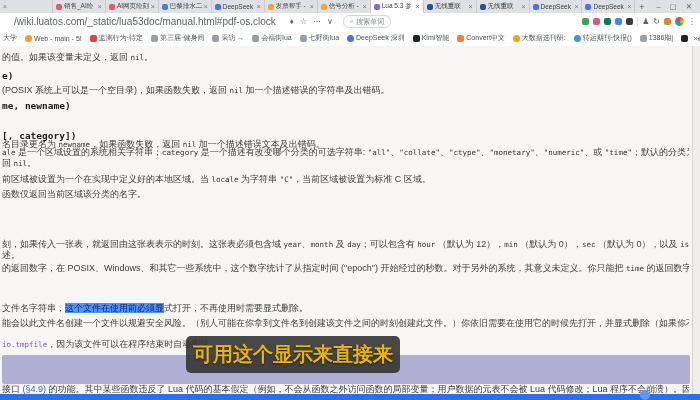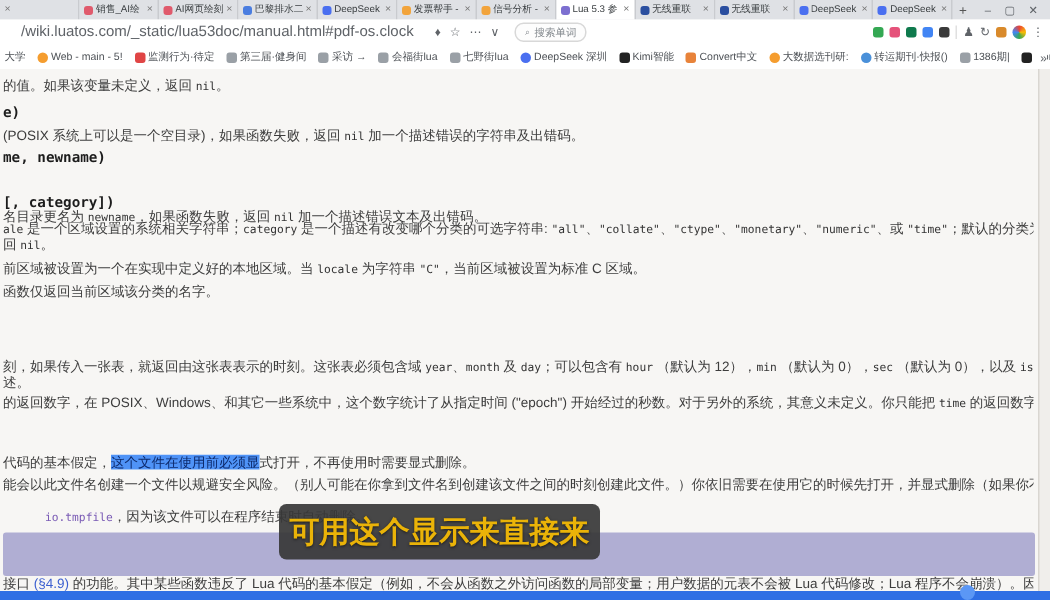--- a/index.html
+++ b/index.html
@@ -36,21 +36,21 @@
   .bm.round .fav{border-radius:50%;}
   .bm-more{position:absolute;right:2px;top:0;height:16px;display:flex;align-items:center;background:#fff;padding-left:4px;color:#5f6368;font-size:8px;}
 
   
   .page{position:absolute;top:46px;left:0;right:7px;bottom:0;background:#f7f6f4;overflow:hidden;}
   .scrollbar{position:absolute;top:46px;right:0;width:7px;bottom:6px;background:#f0eeeb;border-left:1px solid #d9d6d1;}
   .line{position:absolute;left:2px;right:4px;font-size:9px;color:#3d3d3d;white-space:nowrap;overflow:hidden;line-height:11px;}
   .t{}
   .m{font-family:"DejaVu Sans Mono",monospace;font-size:7.5px;color:#333;}
   .mb{font-family:"DejaVu Sans Mono",monospace;font-size:9.5px;font-weight:bold;color:#1c1c1c;}
-  .ml{font-family:"DejaVu Sans Mono",monospace;font-size:7.5px;color:#7a5bb5;margin-left:28px;}
+  .ml{font-family:"DejaVu Sans Mono",monospace;font-size:7.5px;color:#7a5bb5;}
   .bl{color:#3b5fd0;margin-top:36px;}
   .sel{background:#4f93f7;color:#0d2a6b;}
   .band{position:absolute;left:2px;right:3px;top:309px;height:29px;background:#b0aed3;border-radius:2px;}
 
   
   .subtitle{position:absolute;left:186px;top:336px;width:214px;height:37px;background:rgba(55,55,55,0.92);border-radius:5px;display:flex;align-items:center;justify-content:center;z-index:5;}
   .subtitle span{font-size:20px;font-weight:bold;color:#eab308;text-shadow:0 1px 2px rgba(0,0,0,0.6);white-space:nowrap;}
   .bottombar{position:absolute;left:0;right:0;bottom:0;height:6px;background:#2f6fe4;z-index:4;}
   .knob{position:absolute;left:640px;bottom:0px;width:10px;height:10px;border-radius:50%;background:#5b97f5;z-index:5;}
 </style>
@@ -224,21 +224,21 @@
       <div class="line" style="top: 54px;"><span class="mb">me, newname)</span></div>
       <div class="line" style="top: 56px; margin-top: 37px;"><span class="t">名目录更名为 </span><span class="m">newname</span><span class="t">，如果函数失败，返回 </span><span class="m">nil</span><span class="t"> 加一个描述错误文本及出错码。</span></div>
       <div class="line" style="top: 84px;"><span class="mb">[, category])</span></div>
       <div class="line" style="top: 101px;"><span class="m">ale</span><span class="t"> 是一个区域设置的系统相关字符串；</span><span class="m">category</span><span class="t"> 是一个描述有改变哪个分类的可选字符串: </span><span class="m">"all"</span><span class="t">、</span><span class="m">"collate"</span><span class="t">、</span><span class="m">"ctype"</span><span class="t">、</span><span class="m">"monetary"</span><span class="t">、</span><span class="m">"numeric"</span><span class="t">、或 </span><span class="m">"time"</span><span class="t">；默认的分类为 </span></div>
       <div class="line" style="top: 112px;"><span class="t">回 </span><span class="m">nil</span><span class="t">。</span></div>
       <div class="line" style="top: 128px;"><span class="t">前区域被设置为一个在实现中定义好的本地区域。当 </span><span class="m">locale</span><span class="t"> 为字符串 </span><span class="m">"C"</span><span class="t">，当前区域被设置为标准 C 区域。</span></div>
       <div class="line" style="top: 143px;"><span class="t">函数仅返回当前区域该分类的名字。</span></div>
       <div class="line" style="top: 193px;"><span class="t">刻，如果传入一张表，就返回由这张表表示的时刻。这张表必须包含域 </span><span class="m">year</span><span class="t">、</span><span class="m">month</span><span class="t"> 及 </span><span class="m">day</span><span class="t">；可以包含有 </span><span class="m">hour</span><span class="t"> （默认为 12），</span><span class="m">min</span><span class="t"> （默认为 0），</span><span class="m">sec</span><span class="t"> （默认为 0），以及 </span><span class="m">isdst</span></div>
       <div class="line" style="top: 204px;"><span class="t">述。</span></div>
       <div class="line" style="top: 217px;"><span class="t">的返回数字，在 POSIX、Windows、和其它一些系统中，这个数字统计了从指定时间 ("epoch") 开始经过的秒数。对于另外的系统，其意义未定义。你只能把 </span><span class="m">time</span><span class="t"> 的返回数字用作 </span></div>
-      <div class="line" style="top: 257px;"><span class="t">代码的基本假定，</span><span class="sel">这个文件在使用前必须显</span><span class="t">式打开，不再使用时需要显式删除。</span></div>
+      <div class="line" style="top: 257px;"><span class="t">文件名字符串，</span><span class="sel">这个文件在使用前必须显</span><span class="t">式打开，不再使用时需要显式删除。</span></div>
       <div class="line" style="top: 272px;"><span class="t">能会以此文件名创建一个文件以规避安全风险。（别人可能在你拿到文件名到创建该文件之间的时刻创建此文件。）你依旧需要在使用它的时候先打开，并显式删除（如果你不再使用）。</span></div>
       <div class="line" style="top: 293px;"><span class="ml">io.tmpfile</span><span class="t">，因为该文件可以在程序结束时自动删除。</span></div>
       <div class="line" style="top: 338px;"><span class="t">接口 </span><span class="bl">(§4.9)</span><span class="t"> 的功能。其中某些函数违反了 Lua 代码的基本假定（例如，不会从函数之外访问函数的局部变量；用户数据的元表不会被 Lua 代码修改；Lua 程序不会崩溃）。因此它们有可能伤害到其它代码的安全性。此</span></div>
     </div>
   <div class="scrollbar"></div>
 
   <div class="subtitle">
     <span>可用这个显示来直接来</span>
   </div>
 

